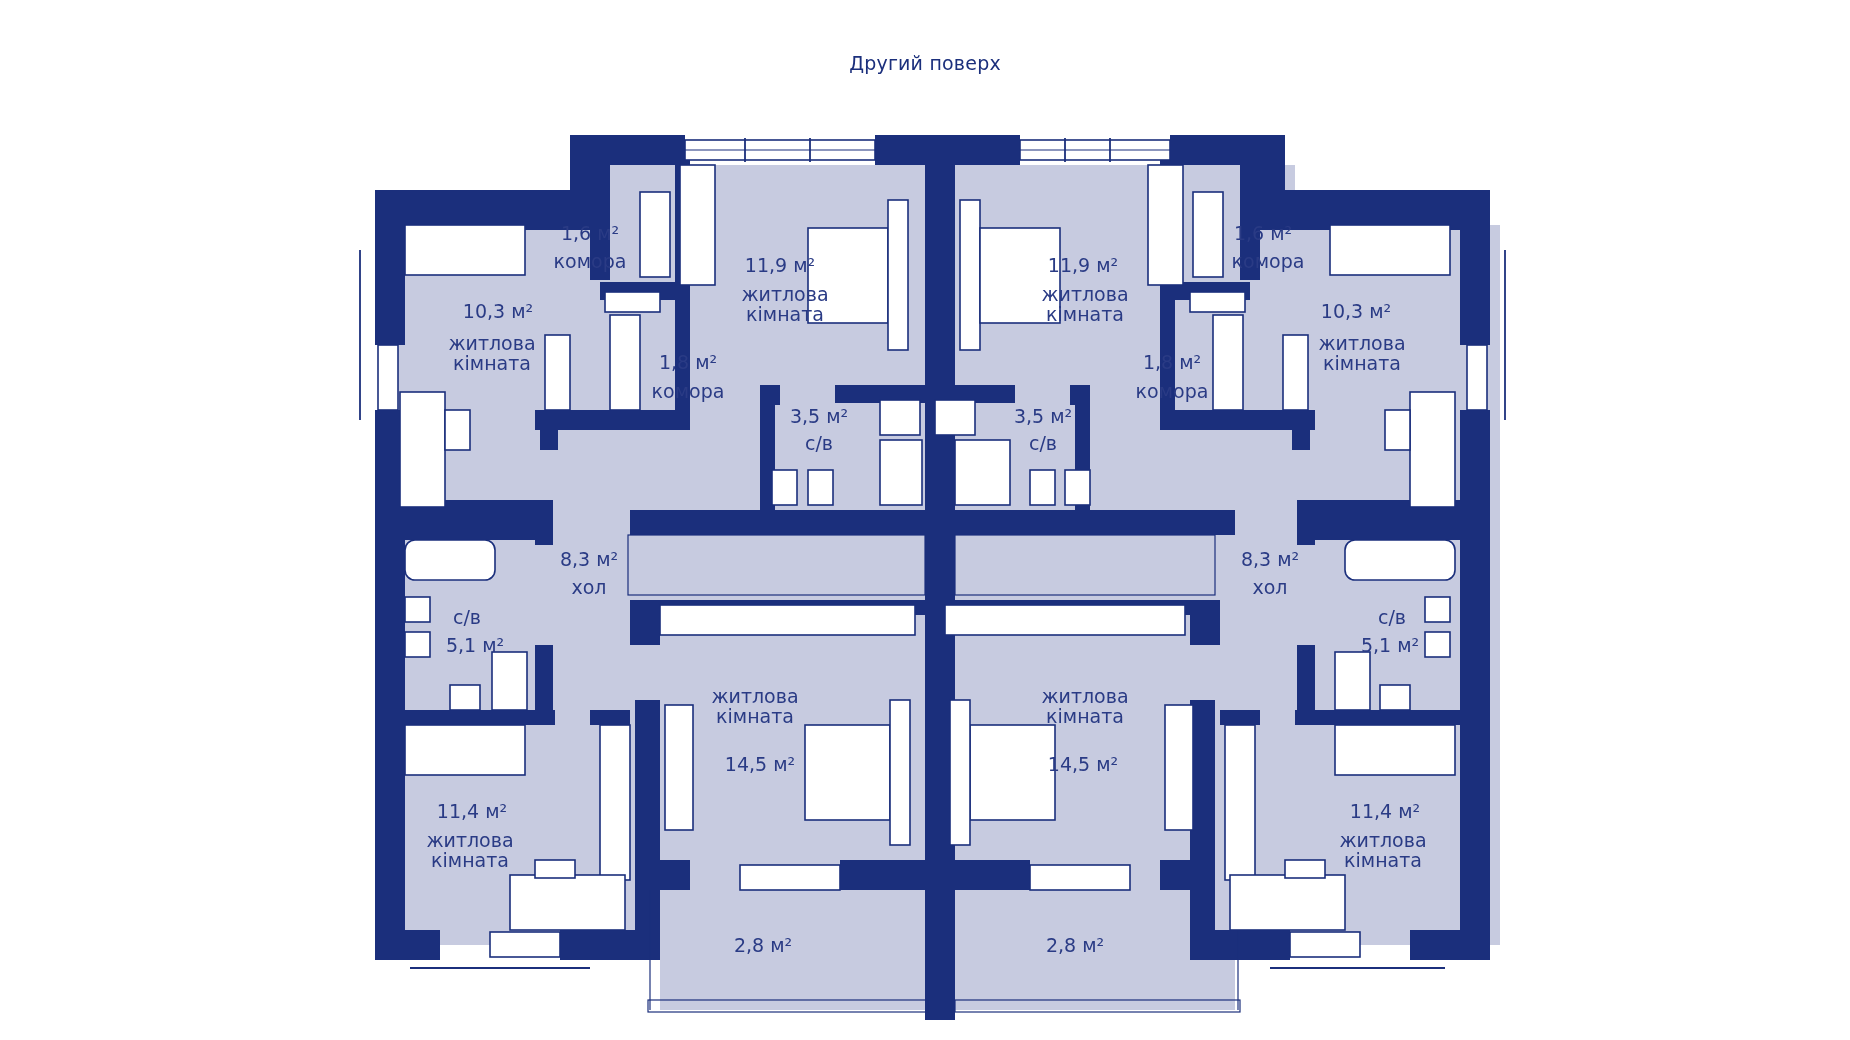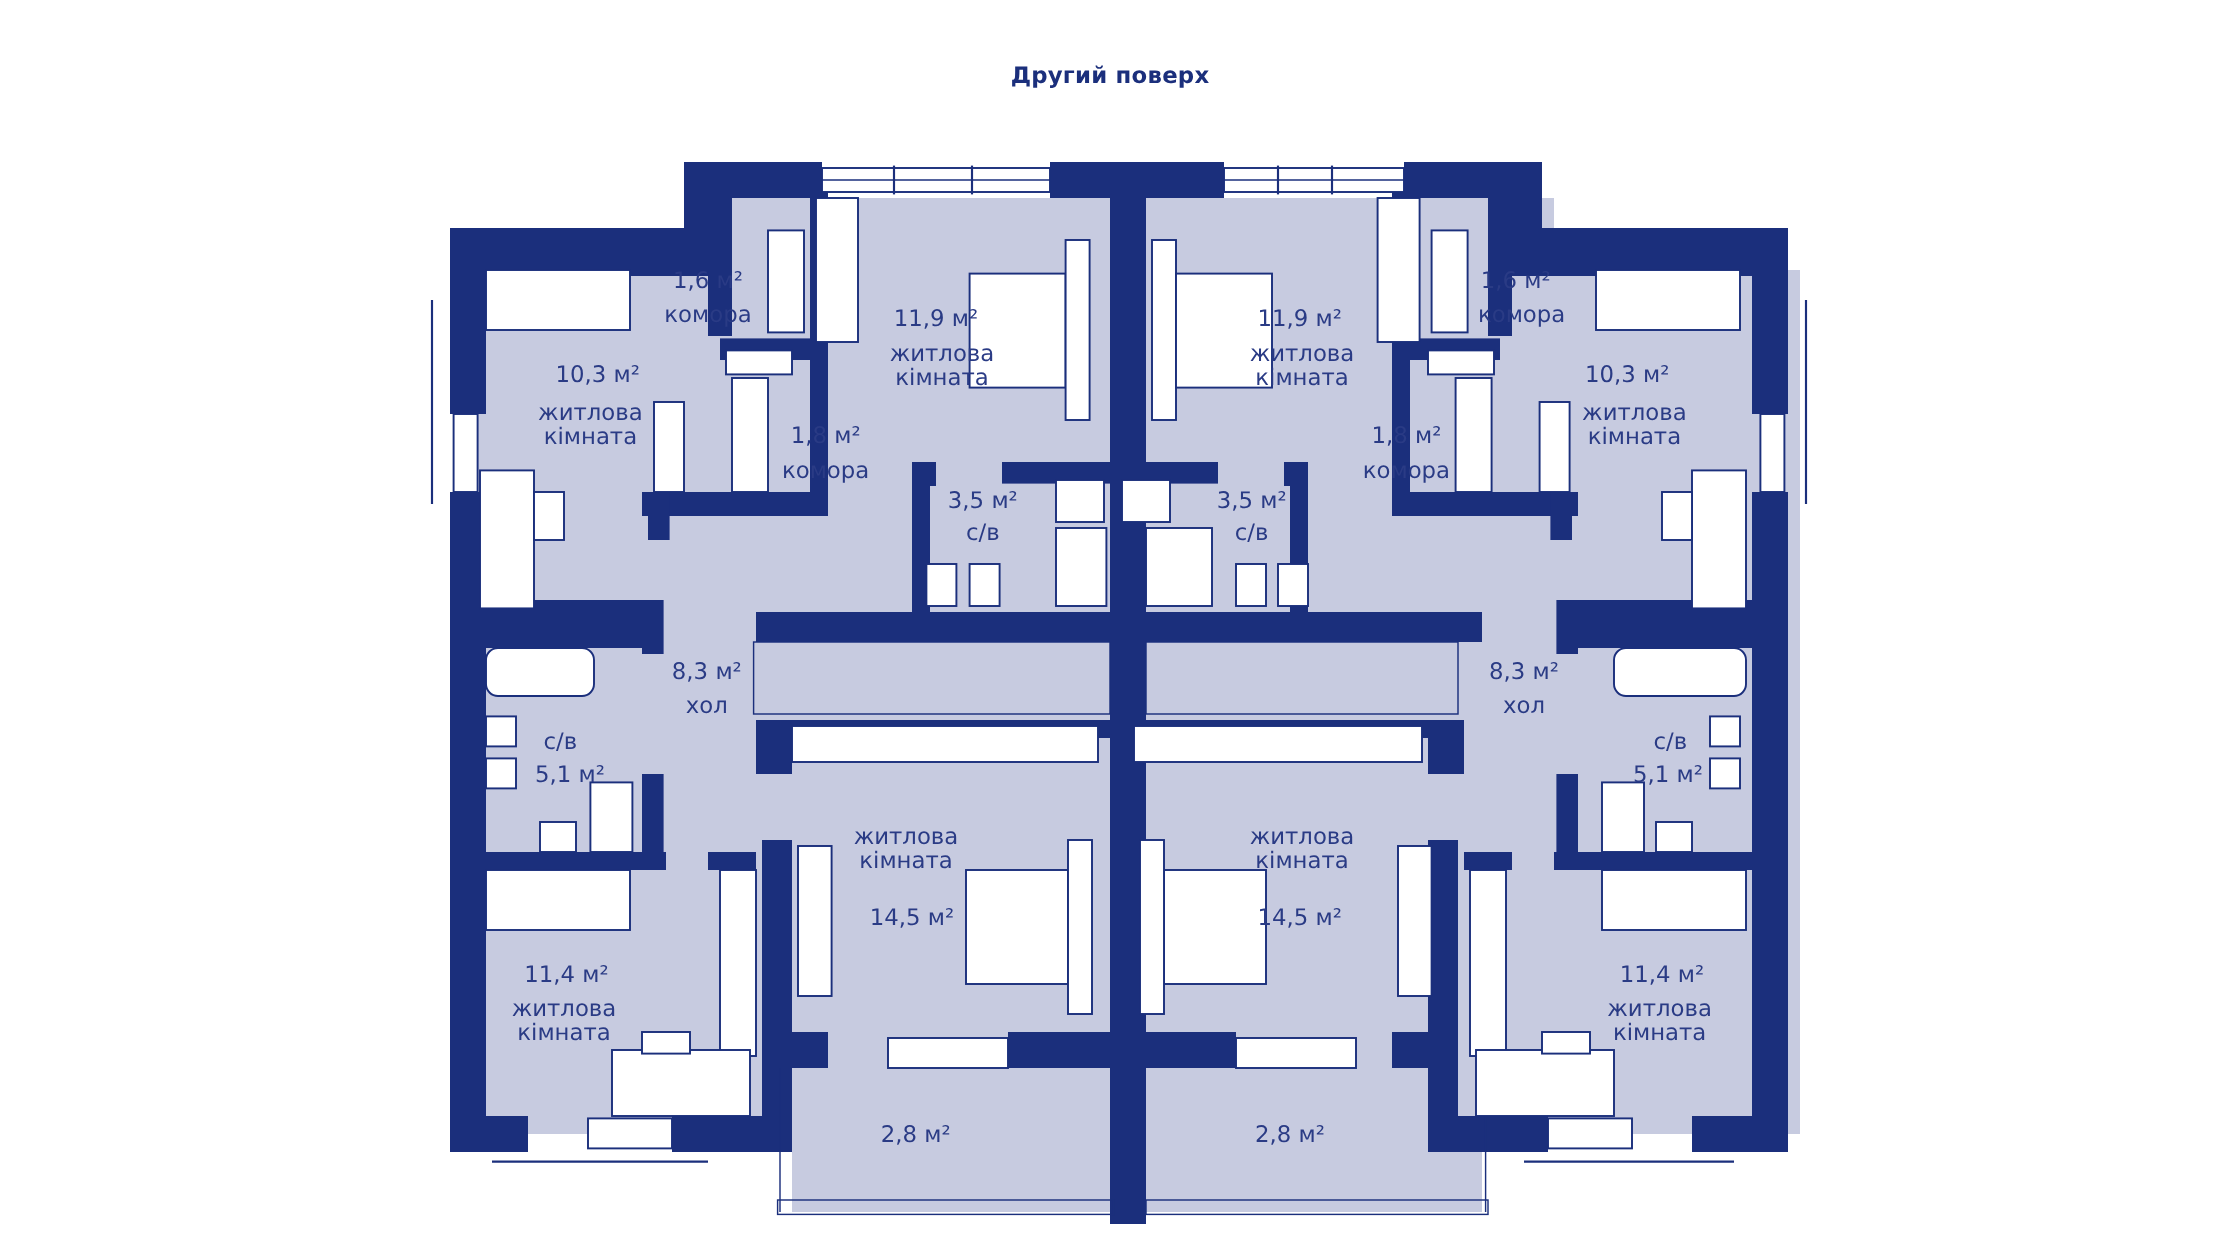--- a/index.html
+++ b/index.html
@@ -1,19 +1,19 @@
 <!DOCTYPE html>
 <html><head>
 <meta charset="utf-8">
 <style>
   html, body { margin: 0; padding: 0; background: #ffffff; }
   body { width: 1850px; height: 1040px; overflow: hidden; position: relative;
          font-family: "Liberation Sans", "DejaVu Sans", sans-serif; }
   .title { position: absolute; top: 52px; left: 0; width: 1850px; text-align: center;
-           font-family: "DejaVu Sans", sans-serif; font-weight: bold; font-size: 19px;
+           font-family: "DejaVu Sans", sans-serif; font-weight: normal; font-size: 19px;
            color: #1b2f7c; letter-spacing: 0.2px; }
   svg.plan { position: absolute; left: 0; top: 0; }
   .wall { fill: #1b2f7c; }
   .floor { fill: #c7cbe0; }
   .furn { fill: #ffffff; stroke: #1b2f7c; stroke-width: 1.6; }
   .line { fill: none; stroke: #1b2f7c; stroke-width: 1.8; }
   .thin { fill: none; stroke: #1b2f7c; stroke-width: 1.2; }
   .lbl { fill: #2a3b85; font-family: "DejaVu Sans", sans-serif; font-size: 19px; text-anchor: middle; }
 </style>
 </head>

